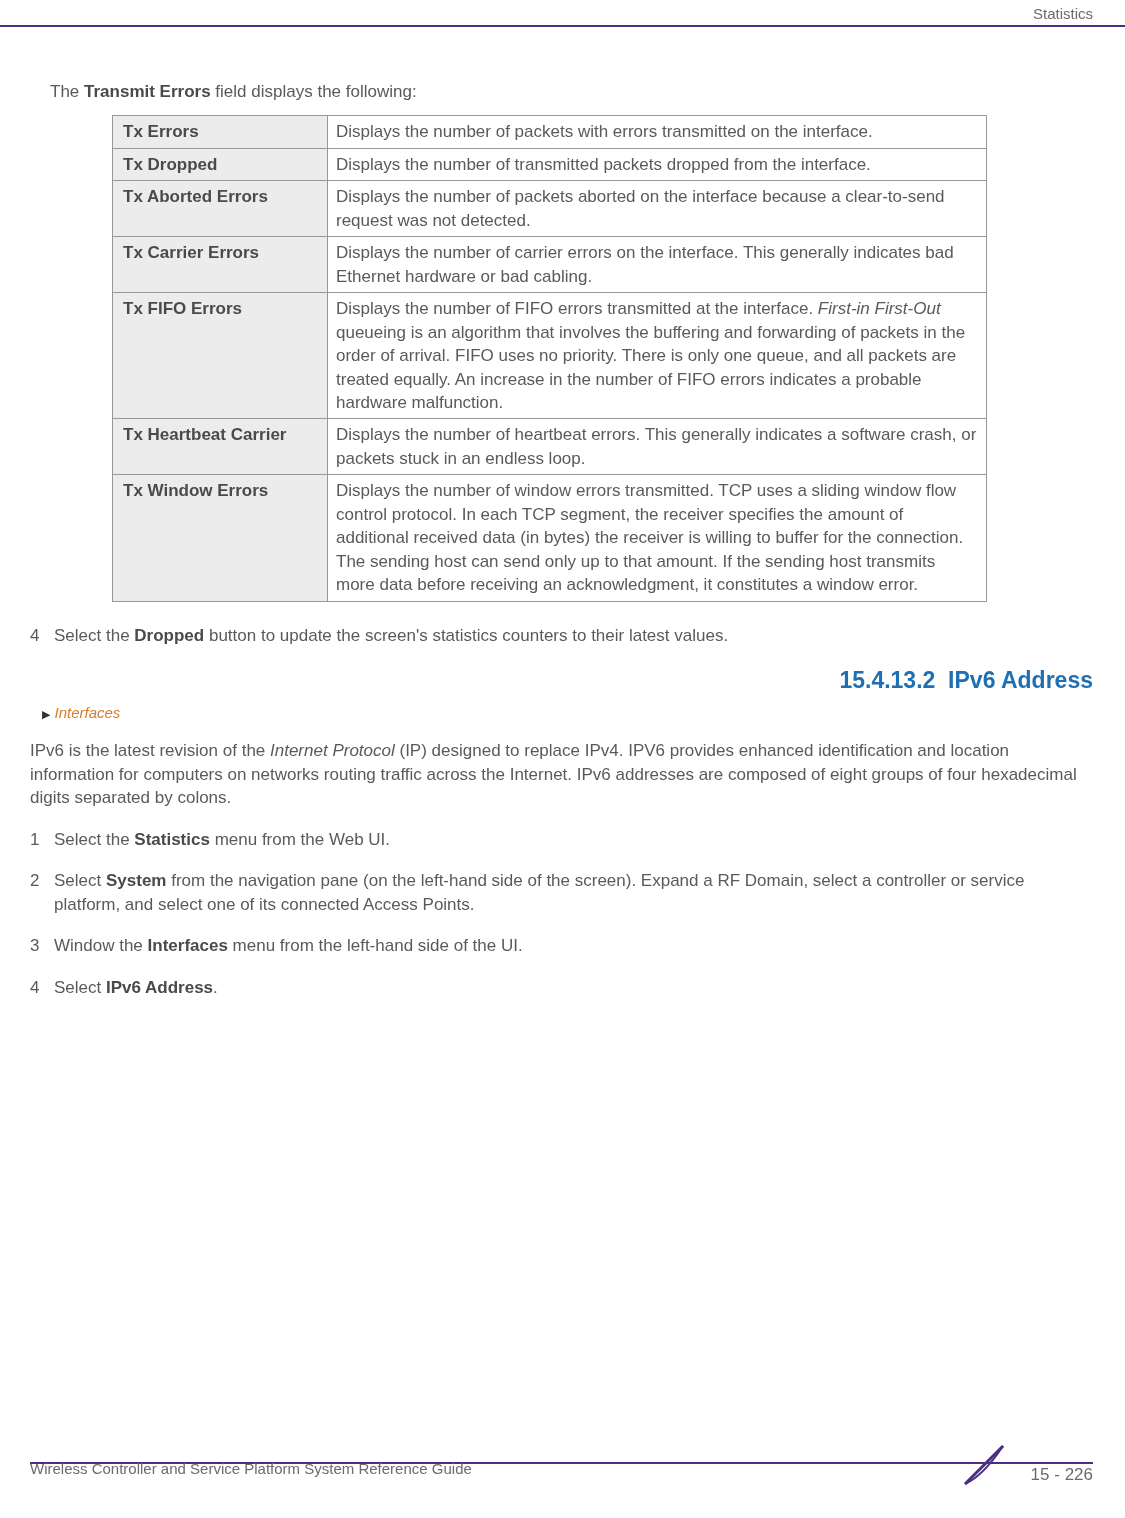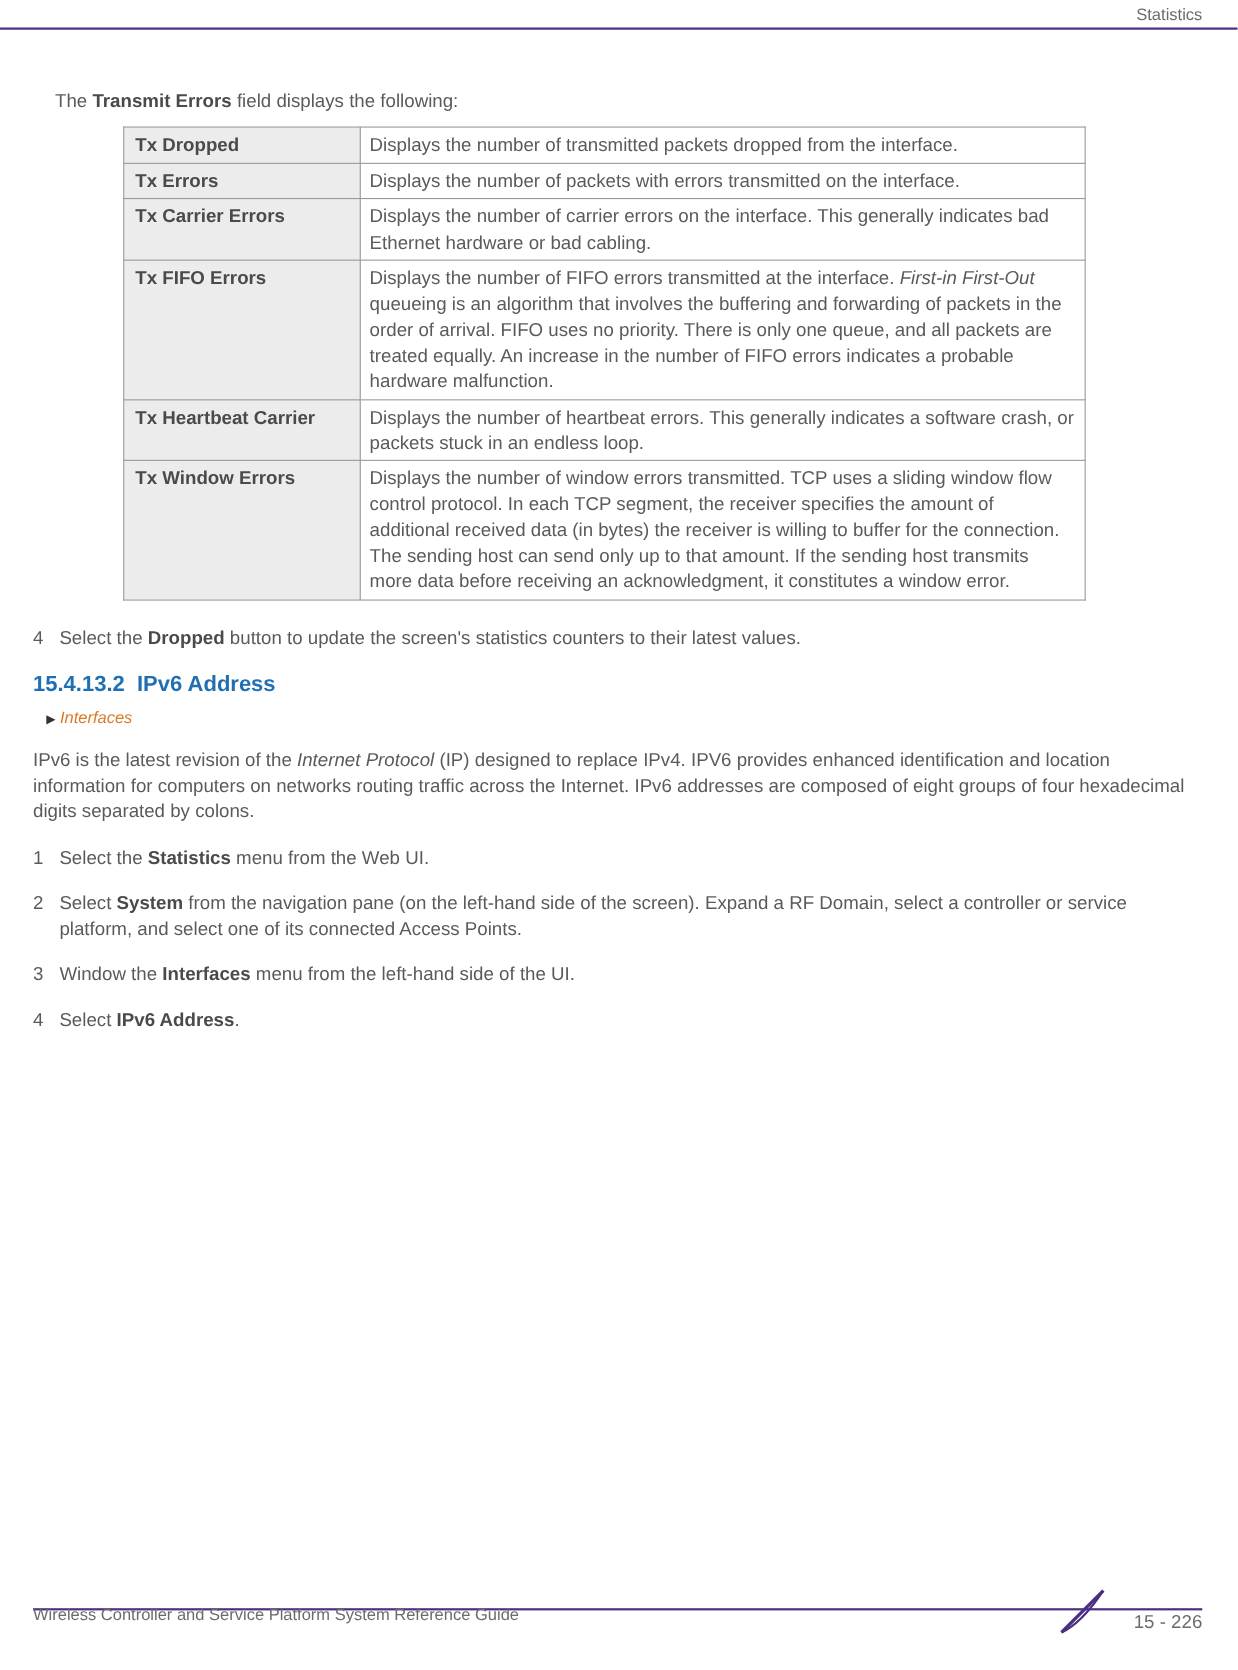--- a/index.html
+++ b/index.html
@@ -66,23 +66,24 @@
   }
   .step-num {
     width: 24px;
     flex-shrink: 0;
     color: #5a5a5a;
   }
   .step-text { flex: 1; }
   .section-head {
     color: #1f6fb2;
     font-weight: 700;
-    font-size: 20px;
+    font-size: 23px;
     margin-top: 8px;
     margin-bottom: 6px;
+    text-align: right;
   }
   .breadcrumb {
     color: #d97b29;
     font-style: italic;
     font-size: 15px;
     margin-left: 12px;
     margin-bottom: 16px;
   }
   .breadcrumb .arrow {
     font-style: normal;
@@ -141,26 +142,30 @@
 
 <div class="page">
 
   <p class="intro-line">
     <span>The </span><span class="bold">Transmit Errors</span><span> field displays the following:</span>
   </p>
 
   <table class="fields">
     <tbody>
         <tr>
+      <td class="label">Tx Errors</td>
+      <td>Displays the number of packets with errors transmitted on the interface.</td>
+    </tr>
+    <tr>
       <td class="label">Tx Dropped</td>
       <td>Displays the number of transmitted packets dropped from the interface.</td>
     </tr>
     <tr>
-      <td class="label">Tx Errors</td>
-      <td>Displays the number of packets with errors transmitted on the interface.</td>
+      <td class="label">Tx Aborted Errors</td>
+      <td>Displays the number of packets aborted on the interface because a clear-to-send request was not detected.</td>
     </tr>
     <tr>
       <td class="label">Tx Carrier Errors</td>
       <td>Displays the number of carrier errors on the interface. This generally indicates bad Ethernet hardware or bad cabling.</td>
     </tr>
     <tr>
       <td class="label">Tx FIFO Errors</td>
       <td>
         <span>Displays the number of FIFO errors transmitted at the interface. </span><span class="italic">First-in First-Out</span><span> queueing is an algorithm that involves the buffering and forwarding of packets in the order of arrival. FIFO uses no priority. There is only one queue, and all packets are treated equally. An increase in the number of FIFO errors indicates a probable hardware malfunction.</span>
       </td>

